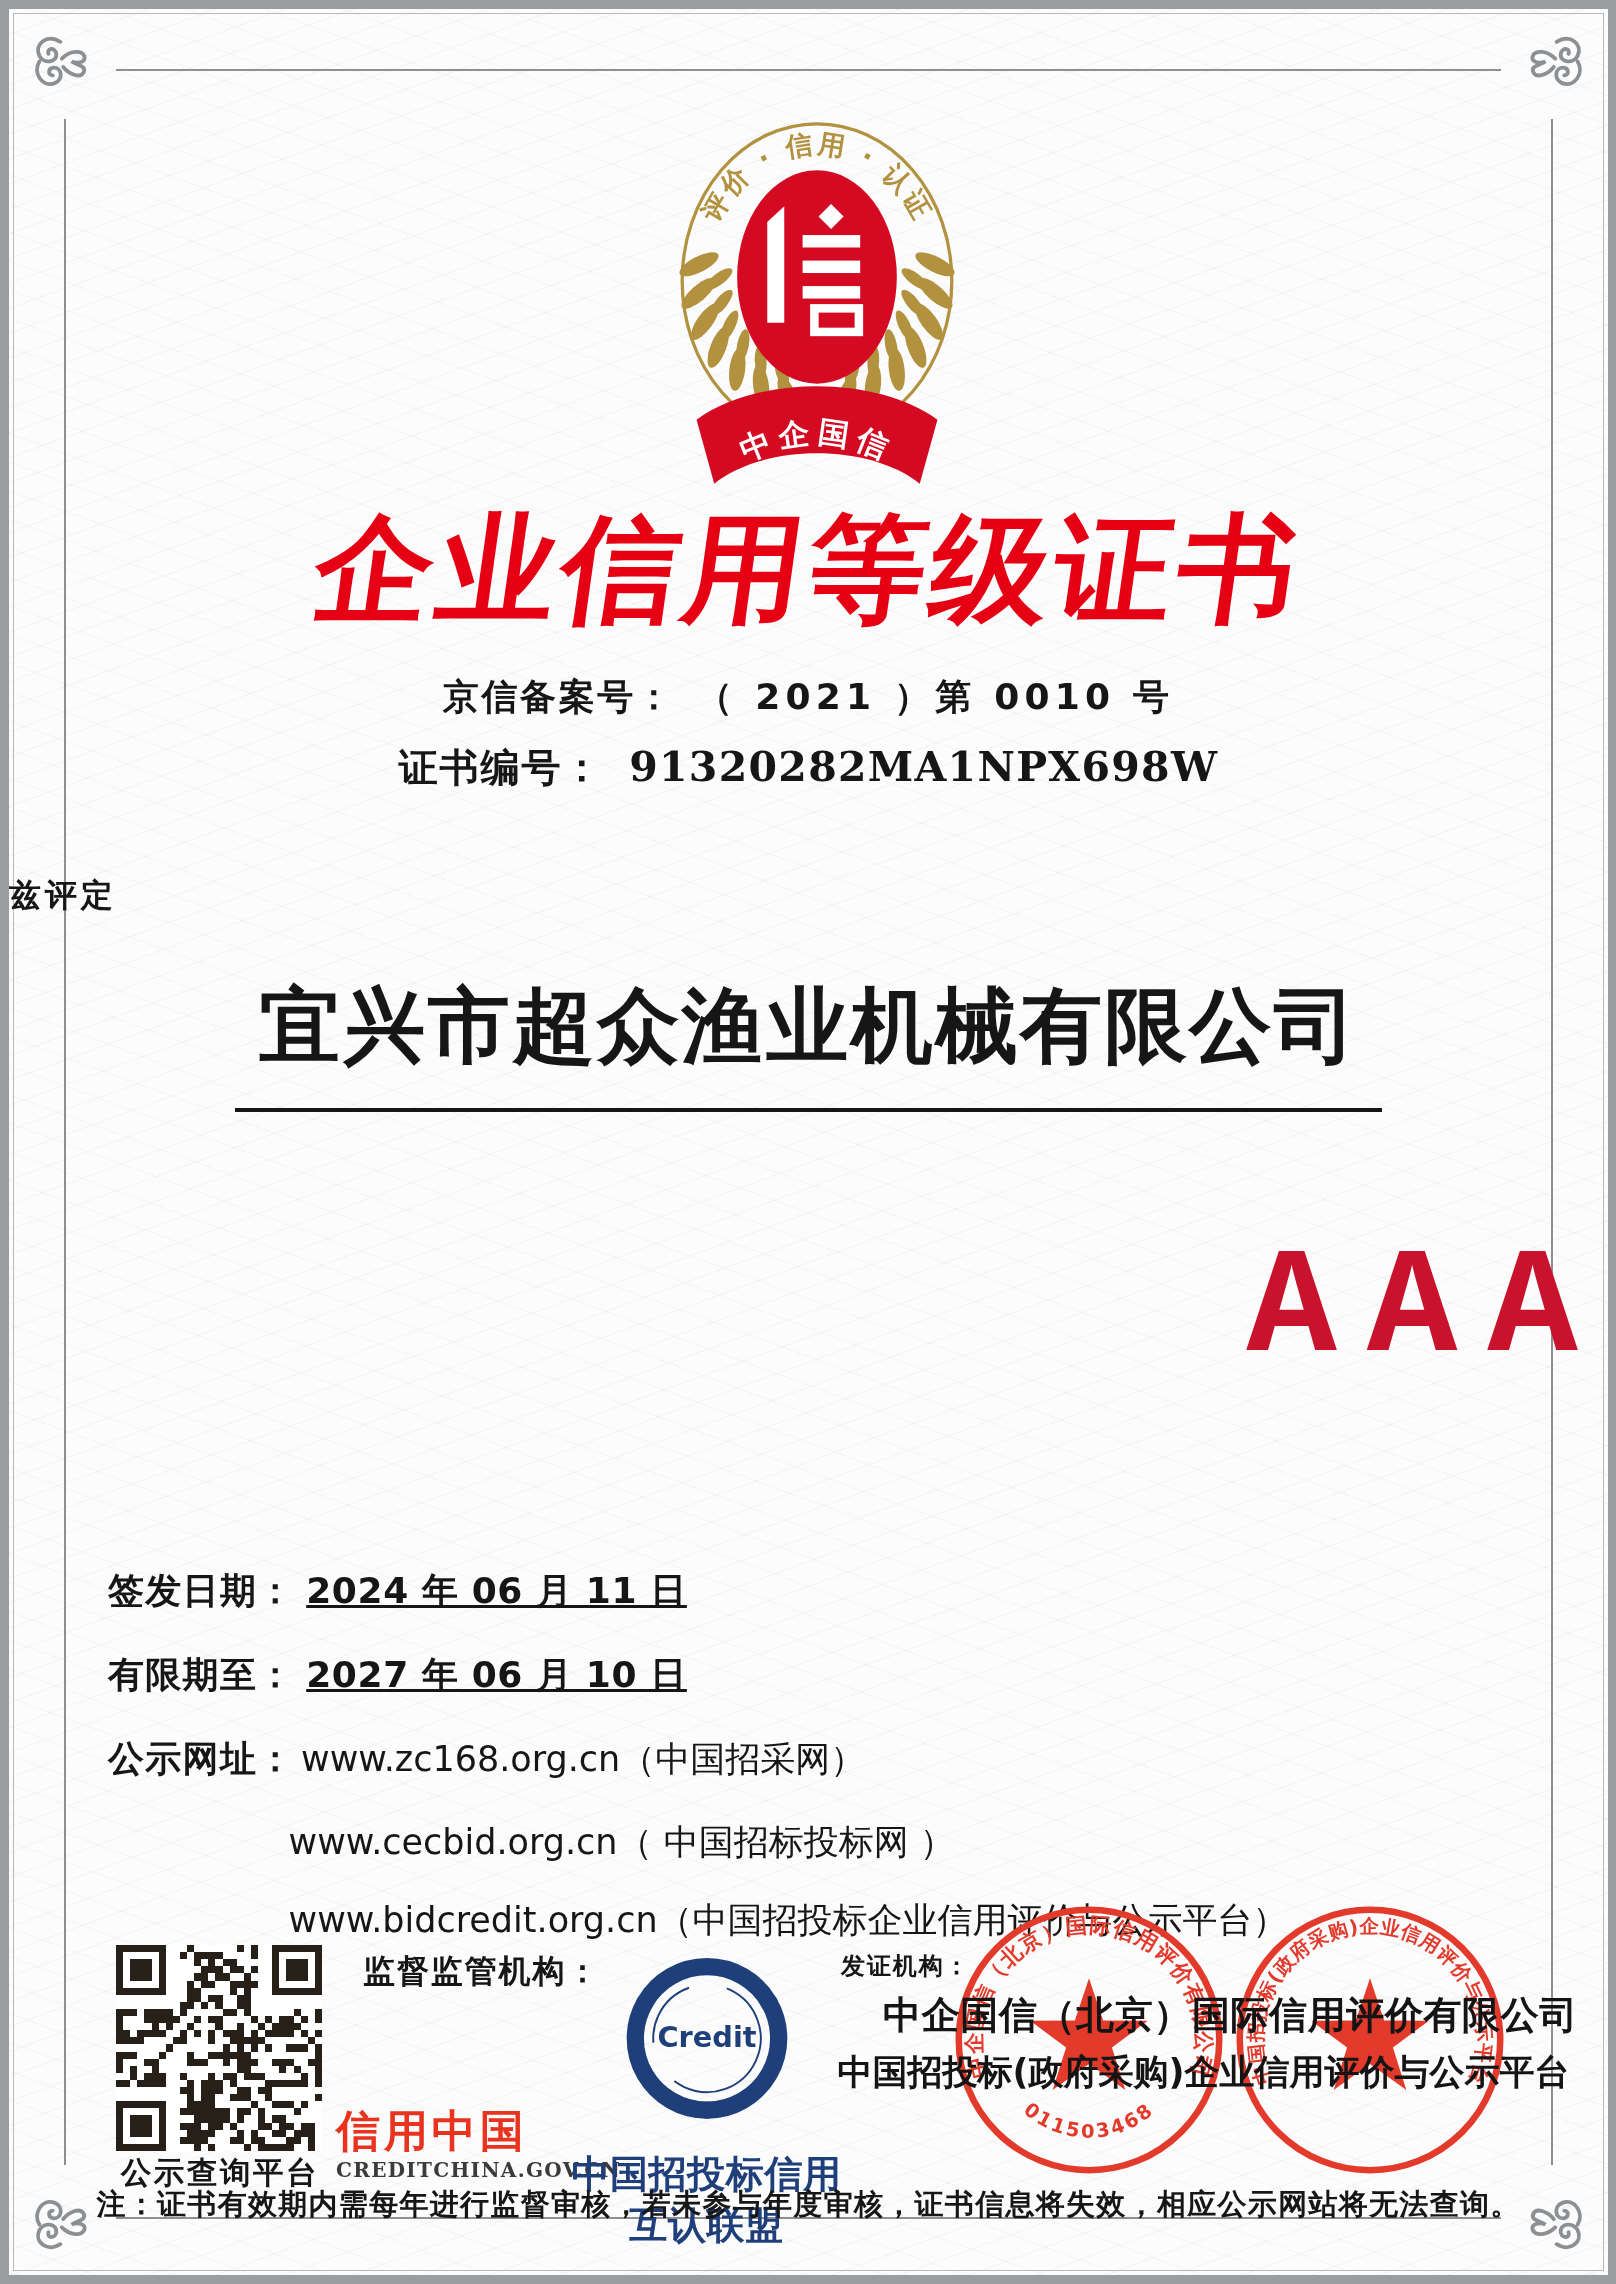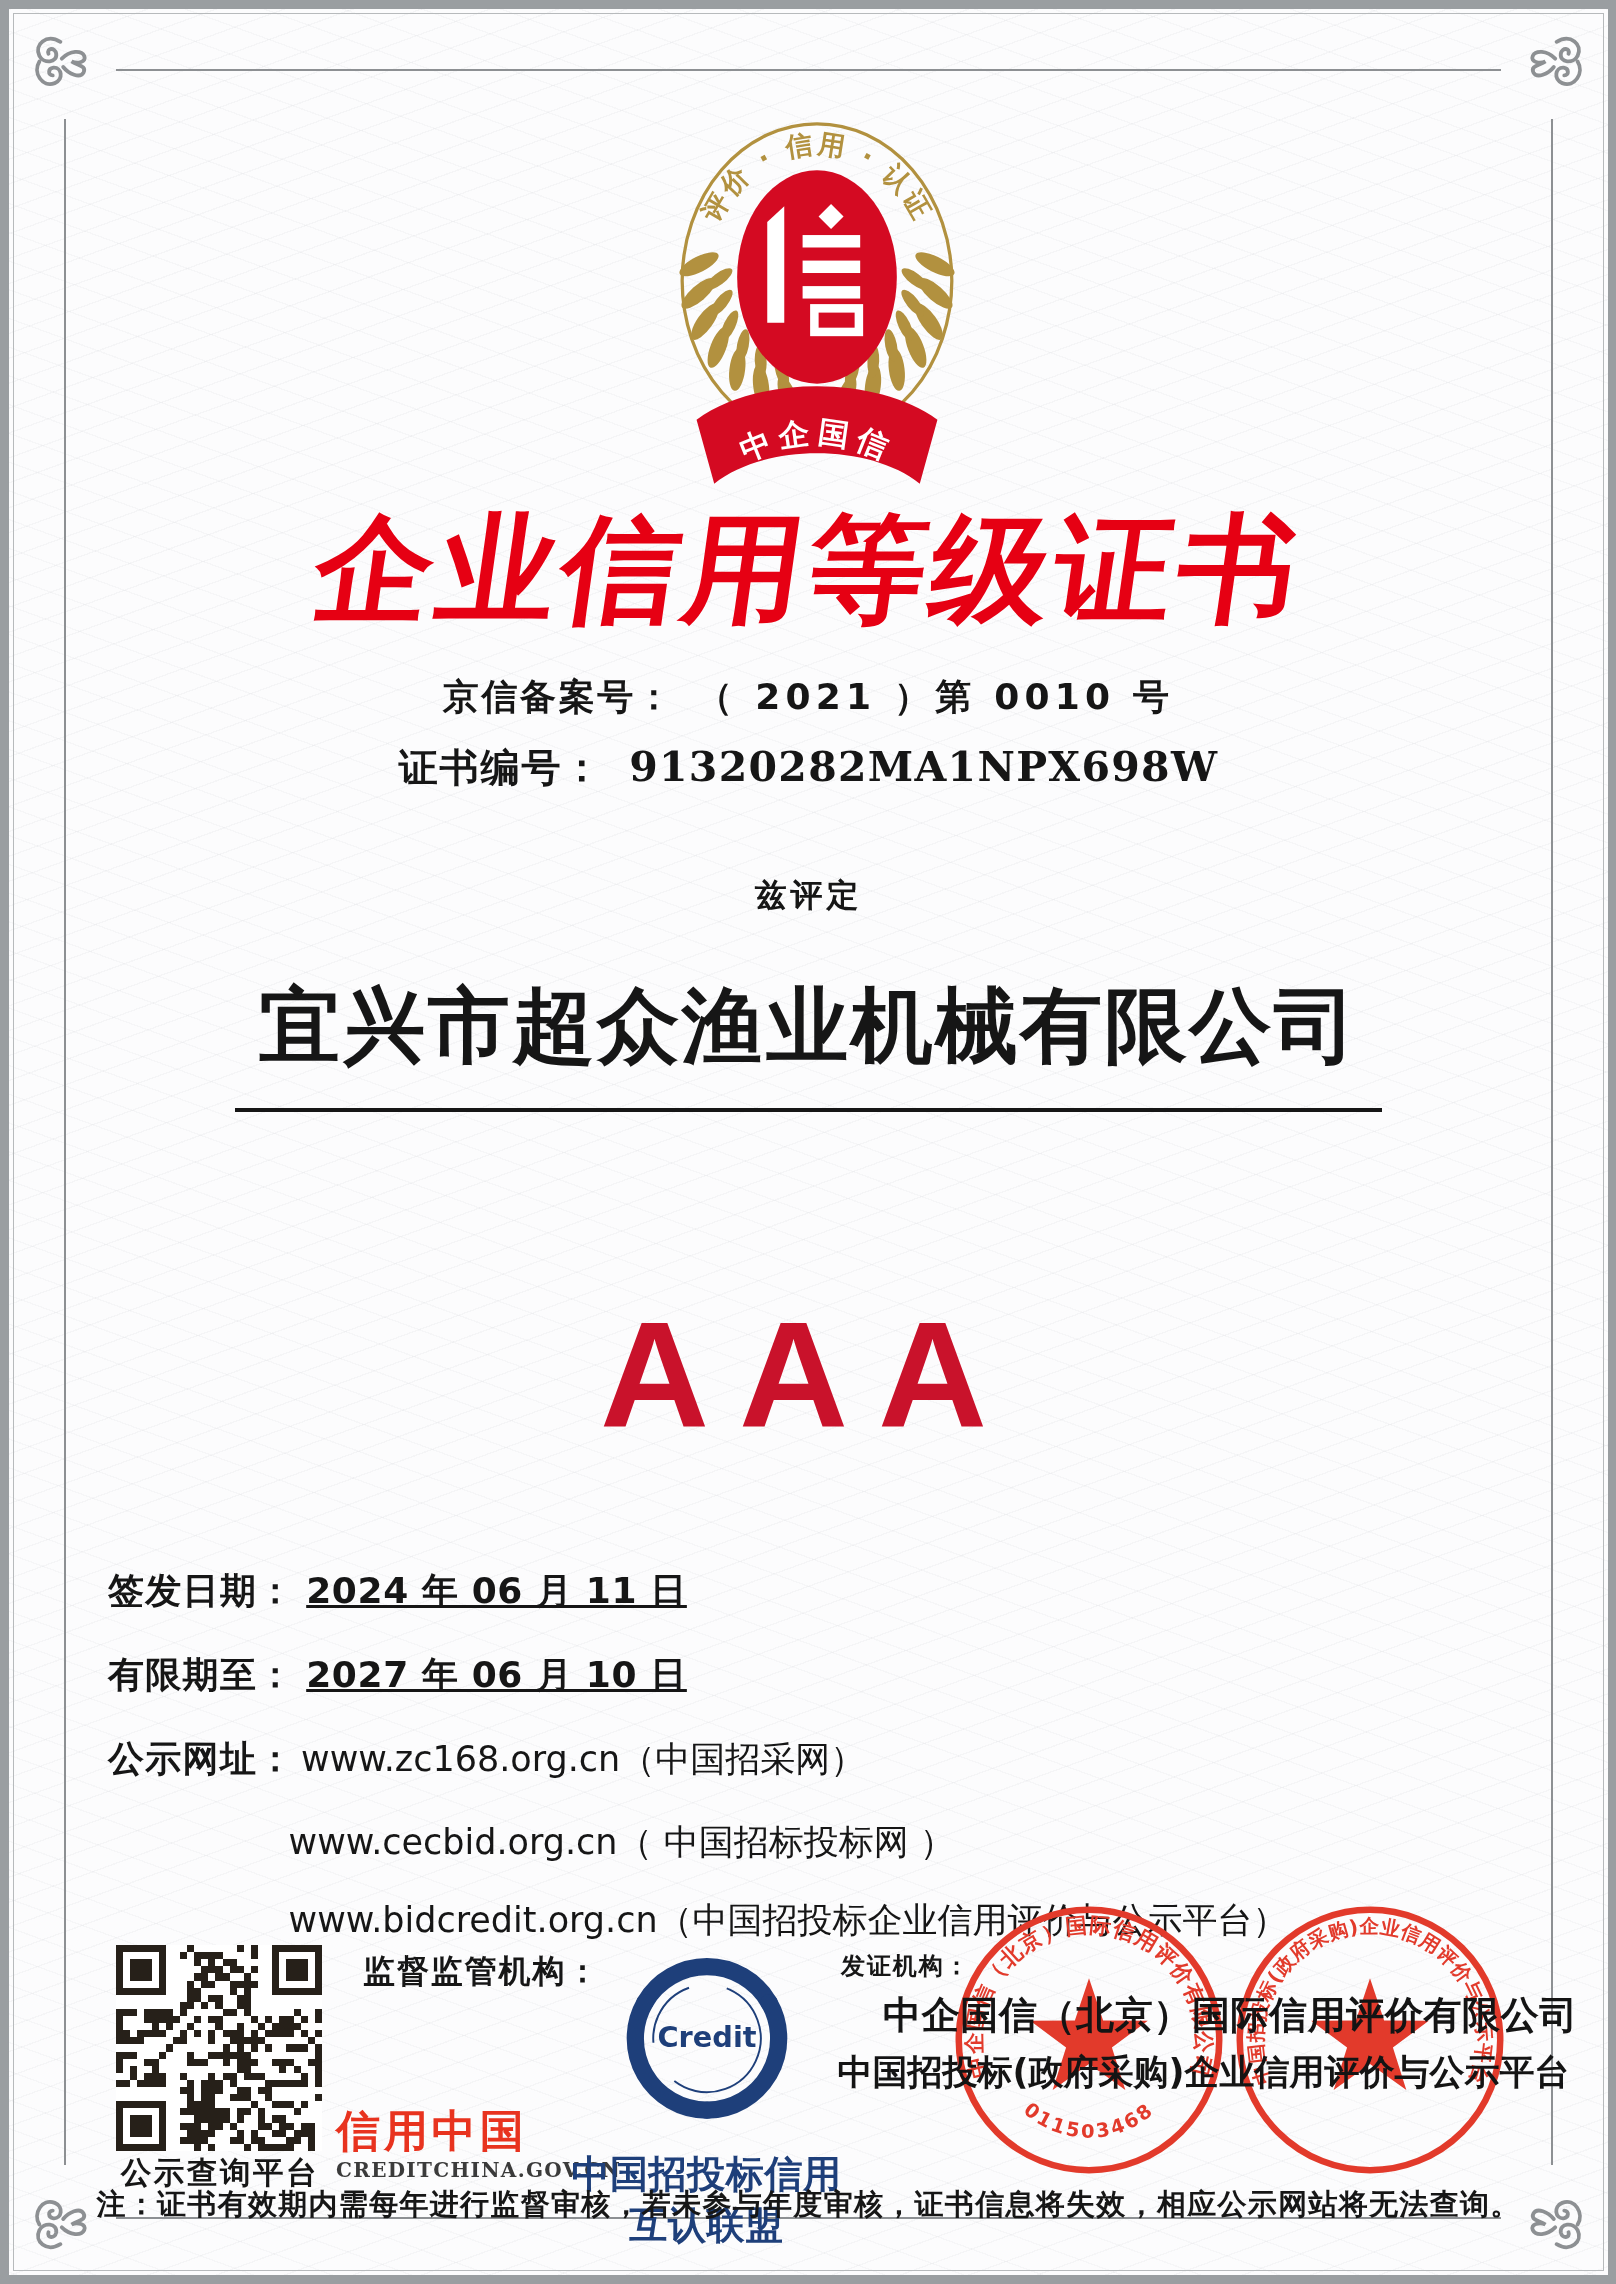--- a/index.html
+++ b/index.html
@@ -35,32 +35,32 @@
     position:absolute;top:482px;left:0;width:100%;
     text-align:center;
     font-family:"DejaVu Serif", serif;
     font-size:118px;font-weight:900;letter-spacing:5.2px;
     color:#e60013;transform:skewX(-8deg);white-space:nowrap;
   }
   .filing-line{position:absolute;top:664px;left:0;width:100%;text-align:center;font-size:36px;font-weight:bold;letter-spacing:2.6px;}
   .filing-line .val{margin-left:22px;letter-spacing:5.2px;}
   .cert-line{position:absolute;top:732px;left:0;width:100%;text-align:center;font-size:39px;font-weight:bold;letter-spacing:1.9px;}
   .cert-line .val{font-family:"DejaVu Serif", serif;font-size:41px;margin-left:26px;letter-spacing:1.3px;}
-  .hereby{position:absolute;top:865px;left:0;width:100%;text-align:center;font-size:32px;font-weight:bold;letter-spacing:3.9px;}
+  .hereby{position:absolute;top:865px;left:0;width:100%;font-size:32px;font-weight:bold;letter-spacing:3.9px;}
   .company-wrap{position:absolute;top:940px;left:0;width:100%;text-align:center;}
   .company-name{
     display:inline-block;
     font-family:"DejaVu Serif", serif;
     font-size:82px;font-weight:900;letter-spacing:2.6px;white-space:nowrap;
     padding:0 23.4px 26px 23.4px;border-bottom:4.5px solid #161616;margin-top:23px;
   }
   .company-addr{margin-top:17px;font-size:32px;font-weight:bold;letter-spacing:1.9px;}
   .rating{
-    position:absolute;top:1278px;left:0;width:100%;text-align:center;
-    font-family:Liberation Sans, sans-serif;font-size:151px;font-weight:bold;
+    position:absolute;top:1215px;left:0;width:100%;text-align:right;
+    font-family:Liberation Mono, monospace;font-size:151px;font-weight:bold;
     color:#c9122b;letter-spacing:30px;
   }
   .info{position:absolute;left:99px;top:1558px;font-size:36px;}
   .info-row{margin-bottom:35px;white-space:nowrap;}
   .info-row .lbl{font-weight:bold;letter-spacing:1.3px;}
   .info-row .val{font-weight:bold;letter-spacing:0.6px;margin-left:11.7px;text-decoration:underline;}
   .info-row .url{font-weight:normal;font-size:35px;margin-left:6.5px;text-align:center;}
   .info-row.indent{padding-left:174px;margin-bottom:31px;}
 
   .qr{position:absolute;left:107px;top:1936px;width:206px;height:206px;}

